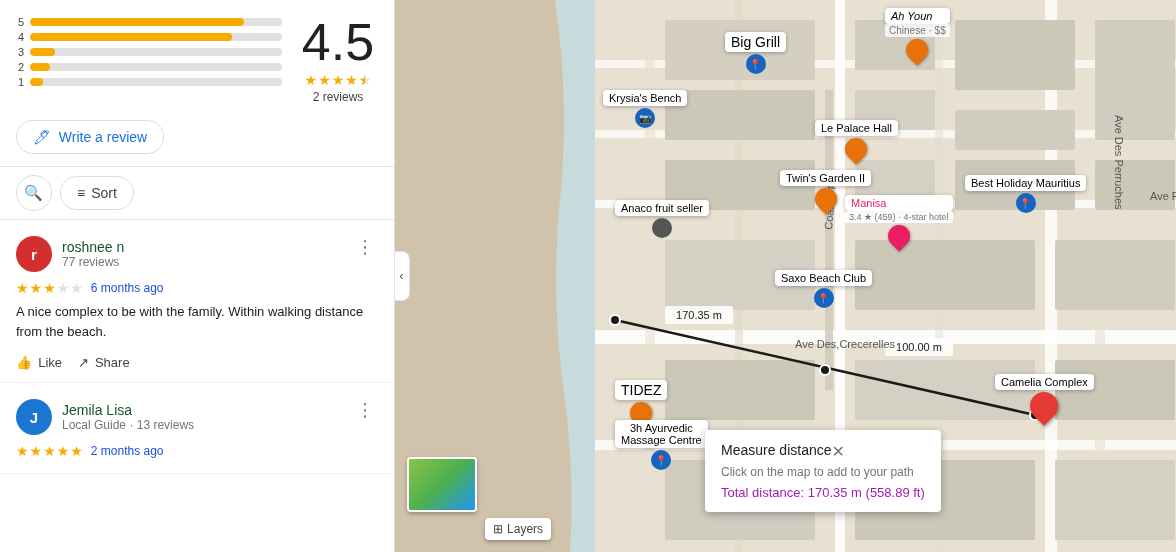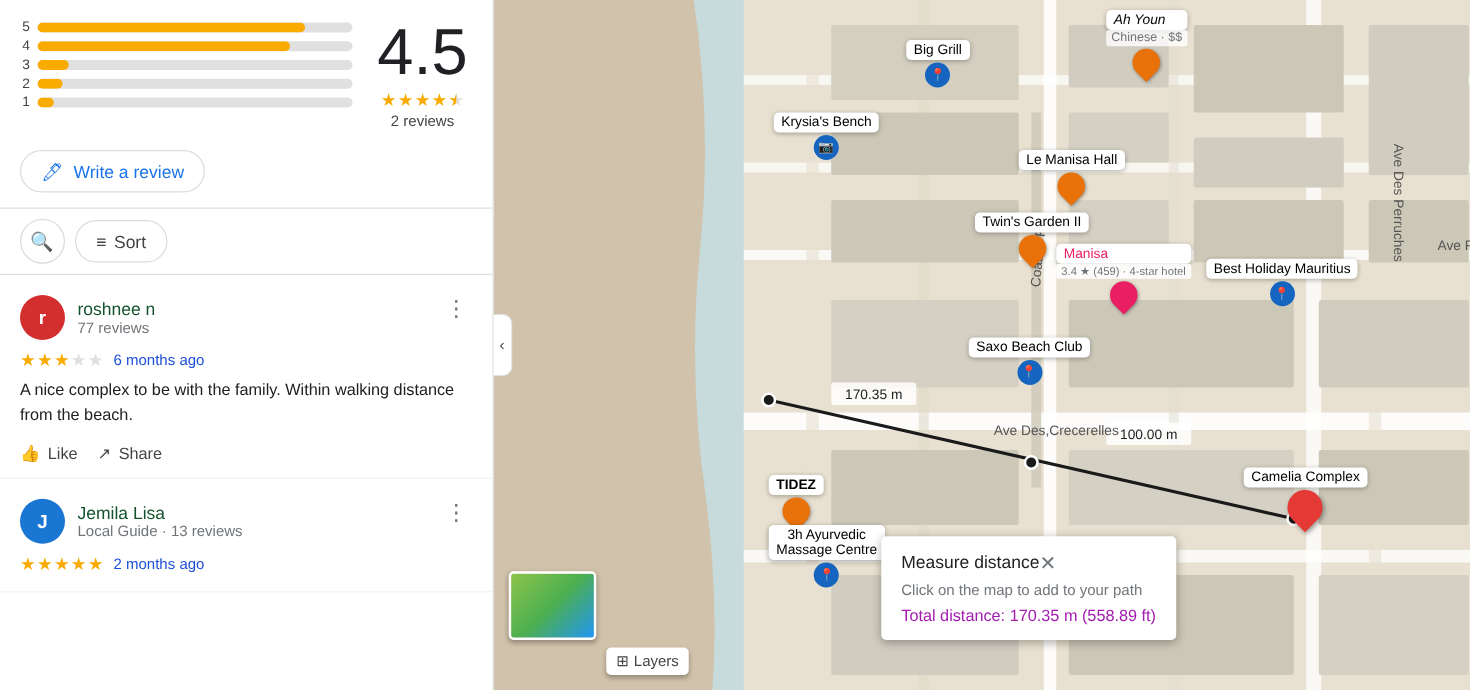--- a/index.html
+++ b/index.html
@@ -556,75 +556,79 @@
       <text x="400" y="348" font-size="11" fill="#555" font-family="Arial">Ave Des,Crecerelles</text>
     </svg>
 
     <div style="position:absolute;top:8px;left:490px;">
       <div style="background:#fff;border-radius:4px;padding:2px 6px;font-size:11px;font-weight:500;box-shadow:0 1px 4px rgba(0,0,0,0.3);white-space:nowrap;font-style:italic;">Ah Youn</div>
       <div style="font-size:10px;color:#70757a;text-align:center;background:rgba(255,255,255,0.8);padding:1px 4px;border-radius:2px;">Chinese · $$</div>
       <div style="width:22px;height:22px;background:#e8710a;border-radius:50% 50% 50% 0;transform:rotate(-45deg);margin:2px auto 0;box-shadow:0 1px 3px rgba(0,0,0,0.4);"></div>
     </div>
 
     <div style="position:absolute;top:32px;left:330px;">
-      <div style="background:#fff;border-radius:4px;padding:2px 6px;font-size:11px;font-weight:500;box-shadow:0 1px 4px rgba(0,0,0,0.3);white-space:nowrap;">Big Grill</div>
+      <div style="background:#fff;border-radius:4px;padding:2px 6px;font-size:14px;font-weight:500;box-shadow:0 1px 4px rgba(0,0,0,0.3);white-space:nowrap;">Big Grill</div>
       <div style="width:20px;height:20px;background:#1565c0;border-radius:50%;margin:2px auto 0;display:flex;align-items:center;justify-content:center;">
         <span style="color:#fff;font-size:10px;">📍</span>
       </div>
     </div>
 
-    <div style="position:absolute;top:90px;left:224px;">
+    <div style="position:absolute;top:90px;left:208px;">
       <div style="background:#fff;border-radius:4px;padding:2px 6px;font-size:11px;font-weight:500;box-shadow:0 1px 4px rgba(0,0,0,0.3);white-space:nowrap;">Krysia's Bench</div>
       <div style="width:20px;height:20px;background:#1565c0;border-radius:50%;margin:2px auto 0;display:flex;align-items:center;justify-content:center;">
         <span style="color:#fff;font-size:10px;">📷</span>
       </div>
     </div>
 
     <div style="position:absolute;top:120px;left:420px;">
-      <div style="background:#fff;border-radius:4px;padding:2px 6px;font-size:11px;font-weight:500;box-shadow:0 1px 4px rgba(0,0,0,0.3);white-space:nowrap;">Le Manisa Hall</div>
+      <div style="background:#fff;border-radius:4px;padding:2px 6px;font-size:11px;font-weight:500;box-shadow:0 1px 4px rgba(0,0,0,0.3);white-space:nowrap;">Le Palace Hall</div>
       <div style="width:22px;height:22px;background:#e8710a;border-radius:50% 50% 50% 0;transform:rotate(-45deg);margin:2px auto 0;box-shadow:0 1px 3px rgba(0,0,0,0.4);"></div>
     </div>
 
     <div style="position:absolute;top:170px;left:385px;">
       <div style="background:#fff;border-radius:4px;padding:2px 6px;font-size:11px;font-weight:500;box-shadow:0 1px 4px rgba(0,0,0,0.3);white-space:nowrap;">Twin's Garden II</div>
       <div style="width:22px;height:22px;background:#e8710a;border-radius:50% 50% 50% 0;transform:rotate(-45deg);margin:2px auto 0;box-shadow:0 1px 3px rgba(0,0,0,0.4);"></div>
     </div>
 
     <div style="position:absolute;top:195px;left:450px;">
       <div style="background:#fff;border-radius:4px;padding:2px 6px;font-size:11px;font-weight:500;box-shadow:0 1px 4px rgba(0,0,0,0.3);white-space:nowrap;color:#e91e63;">Manisa</div>
       <div style="font-size:9px;color:#70757a;text-align:center;background:rgba(255,255,255,0.9);padding:1px 4px;border-radius:2px;">3.4 ★ (459) · 4-star hotel</div>
       <div style="width:22px;height:22px;background:#e91e63;border-radius:50% 50% 50% 0;transform:rotate(-45deg);margin:2px auto 0;box-shadow:0 1px 3px rgba(0,0,0,0.4);"></div>
     </div>
 
-    <div style="position:absolute;top:175px;left:570px;margin-top:32px;">
+    <div style="position:absolute;top:175px;left:570px;">
       <div style="background:#fff;border-radius:4px;padding:2px 6px;font-size:11px;font-weight:500;box-shadow:0 1px 4px rgba(0,0,0,0.3);white-space:nowrap;">Best Holiday Mauritius</div>
       <div style="width:20px;height:20px;background:#1565c0;border-radius:50%;margin:2px auto 0;display:flex;align-items:center;justify-content:center;">
         <span style="color:#fff;font-size:10px;">📍</span>
       </div>
     </div>
 
     <div style="position:absolute;top:270px;left:380px;">
       <div style="background:#fff;border-radius:4px;padding:2px 6px;font-size:11px;font-weight:500;box-shadow:0 1px 4px rgba(0,0,0,0.3);white-space:nowrap;">Saxo Beach Club</div>
       <div style="width:20px;height:20px;background:#1565c0;border-radius:50%;margin:2px auto 0;display:flex;align-items:center;justify-content:center;">
         <span style="color:#fff;font-size:10px;">📍</span>
       </div>
     </div>
 
     <div style="position:absolute;top:380px;left:220px;">
-      <div style="background:#fff;border-radius:4px;padding:2px 6px;font-size:11px;font-weight:700;box-shadow:0 1px 4px rgba(0,0,0,0.3);white-space:nowrap;">TIDEZ</div>
+      <div style="background:#fff;border-radius:4px;padding:2px 6px;font-size:14px;font-weight:400;box-shadow:0 1px 4px rgba(0,0,0,0.3);white-space:nowrap;">TIDEZ</div>
       <div style="width:22px;height:22px;background:#e8710a;border-radius:50% 50% 50% 0;transform:rotate(-45deg);margin:2px auto 0;box-shadow:0 1px 3px rgba(0,0,0,0.4);"></div>
     </div>
 
     <div style="position:absolute;top:420px;left:220px;">
       <div style="background:#fff;border-radius:4px;padding:2px 6px;font-size:11px;font-weight:500;box-shadow:0 1px 4px rgba(0,0,0,0.3);white-space:nowrap;text-align:center;">3h Ayurvedic<br>Massage Centre</div>
       <div style="width:20px;height:20px;background:#1565c0;border-radius:50%;margin:2px auto 0;display:flex;align-items:center;justify-content:center;">
         <span style="color:#fff;font-size:10px;">📍</span>
       </div>
     </div>
 
+    <div style="position:absolute;top:200px;left:220px;">
+      <div style="background:#fff;border-radius:4px;padding:2px 6px;font-size:11px;font-weight:500;box-shadow:0 1px 4px rgba(0,0,0,0.3);white-space:nowrap;">Anaco fruit seller</div>
+      <div style="width:20px;height:20px;background:#555;border-radius:50%;margin:2px auto 0;"></div>
+    </div>
 
     <div style="position:absolute;top:374px;left:600px;">
       <div style="background:#fff;border-radius:4px;padding:2px 6px;font-size:11px;font-weight:500;box-shadow:0 1px 4px rgba(0,0,0,0.3);white-space:nowrap;">Camelia Complex</div>
       <div style="width:28px;height:28px;background:#e53935;border-radius:50% 50% 50% 0;transform:rotate(-45deg);margin:2px auto 0;box-shadow:0 2px 4px rgba(0,0,0,0.4);"></div>
     </div>
 
     <div class="measure-popup">
       <div class="measure-popup-header">
         <div class="measure-title">Measure distance</div>
         <button class="close-btn">✕</button>

